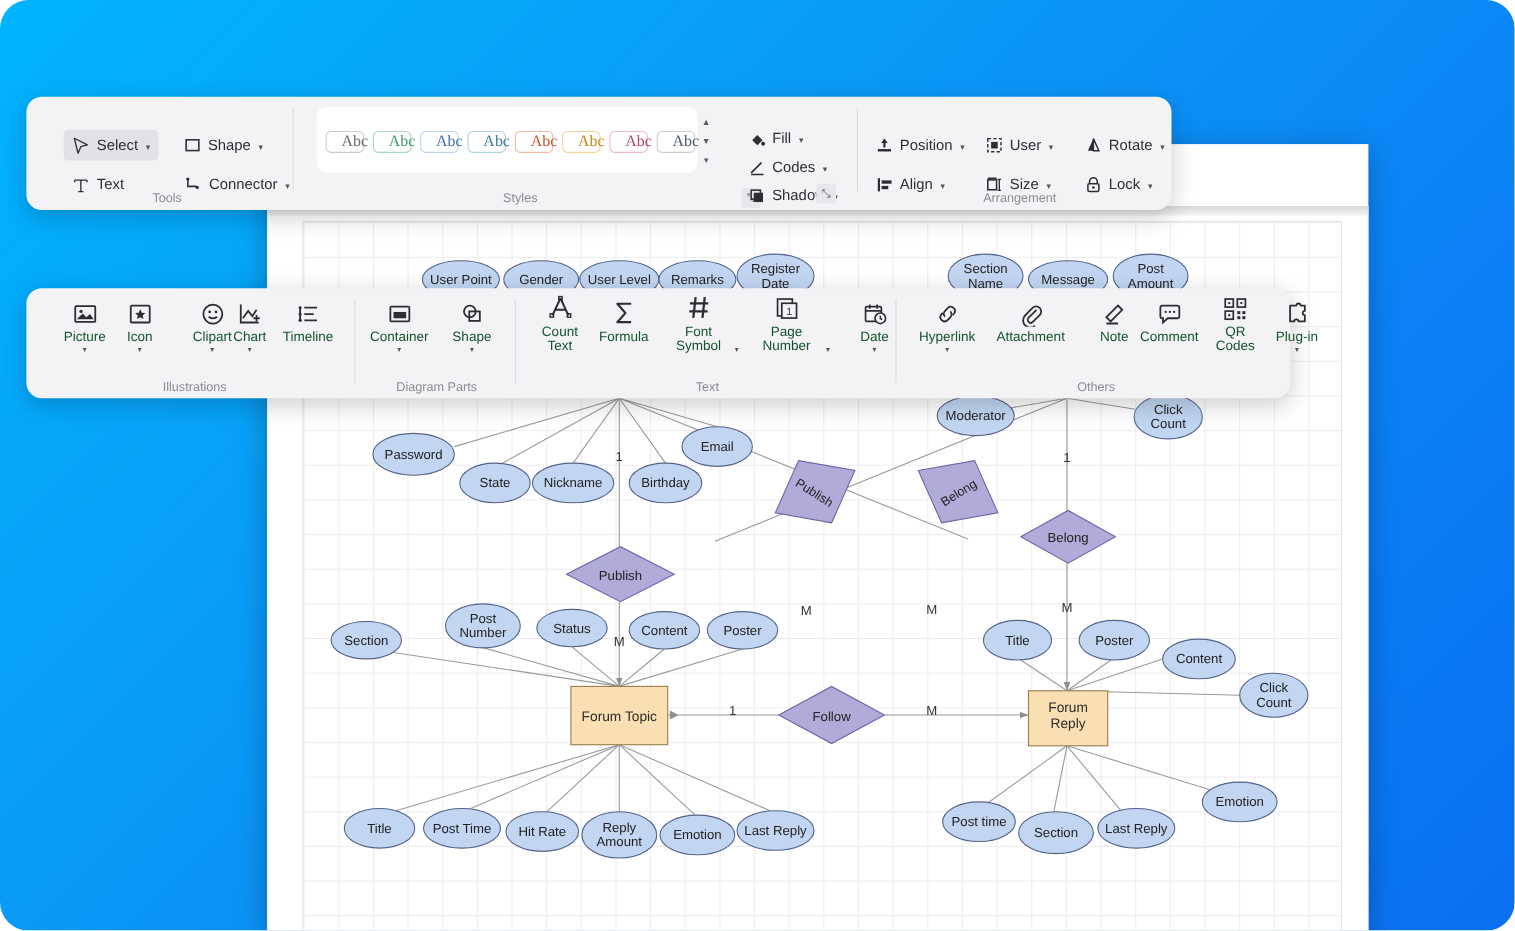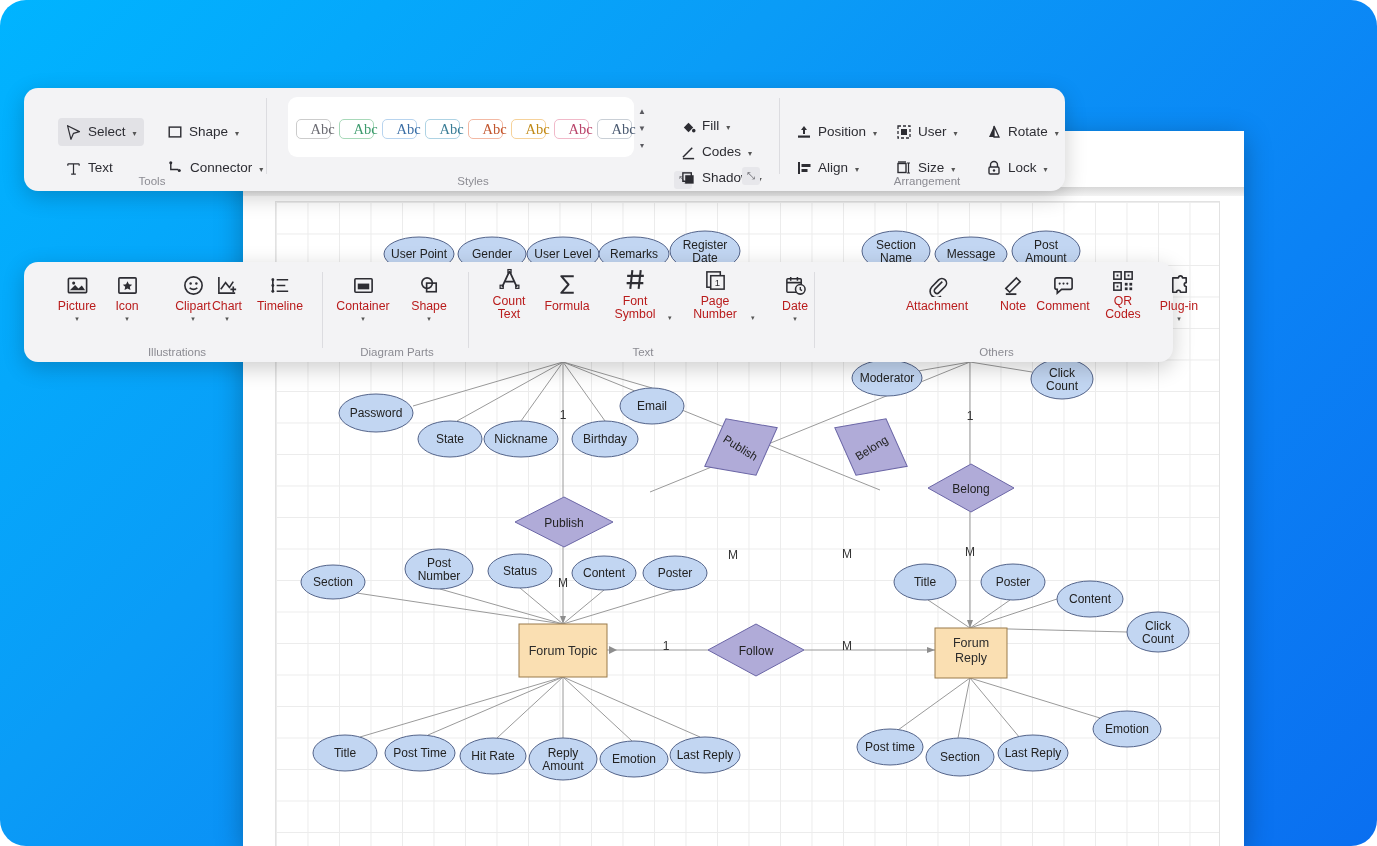--- a/index.html
+++ b/index.html
@@ -99,21 +99,21 @@
   }
 
   
   .bbtn {
     position:absolute; top:9px; width:62px; height:66px;
     display:flex; flex-direction:column; align-items:center; gap:3px;
     border-radius:5px; cursor:default;
   }
   .bbtn .bico { height:26px; display:flex; align-items:flex-end; justify-content:center; }
   .bbtn .blab {
-    font-size:12.3px; color:#b91c1c; text-align:center; line-height:13px;
+    font-size:12.3px; color:#14532d; text-align:center; line-height:13px;
     width:100%;
   }
   .bbtn .bcaret { font-size:7px; color:#555; line-height:6px; height:6px; }
   .bbtn.wide { width:74px; }
   .bbtn.wide2 { width:86px; }
   .inline-caret { font-size:7px; color:#555; }
 </style>
 </head>
 <body>
 
@@ -710,20 +710,30 @@
             </svg>
         </span>
         <span class="blab">Date</span>
         <span class="bcaret">▾</span>
       </div>
       <div class="grp-label">Text</div>
     </div>
     <div class="sep" style="left:790px;"></div>
 
     <div class="grp" style="left:800px;width:345px;">
+      <div class="bbtn wide" style="left:0px;">
+        <span class="bico">
+          <svg width="23" height="23" viewBox="0 0 24 24">
+              <path d="M9.5 14.5 a4 4 0 0 1 0-5.6 l3-3 a4 4 0 0 1 5.6 5.6 l-1.5 1.5" fill="none" stroke="#2d2d33" stroke-width="1.7"></path>
+              <path d="M14.5 9.5 a4 4 0 0 1 0 5.6 l-3 3 a4 4 0 0 1-5.6-5.6 l1.5-1.5" fill="none" stroke="#2d2d33" stroke-width="1.7"></path>
+            </svg>
+        </span>
+        <span class="blab">Hyperlink</span>
+        <span class="bcaret">▾</span>
+      </div>
       <div class="bbtn wide2" style="left:70px;">
         <span class="bico">
           <svg width="23" height="23" viewBox="0 0 24 24">
               <path d="M17 8 L9.5 15.5 a2.8 2.8 0 0 0 4 4 L20 13 a4.8 4.8 0 0 0-6.8-6.8 L6 13.5 a6.8 6.8 0 0 0 9.6 9.6" fill="none" stroke="#2d2d33" stroke-width="1.7"></path>
             </svg>
         </span>
         <span class="blab">Attachment</span>
       </div>
       <div class="bbtn" style="left:158px;">
         <span class="bico">

